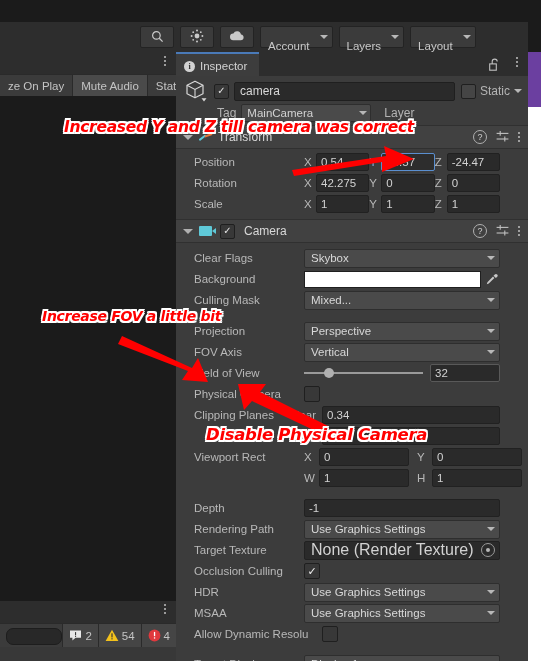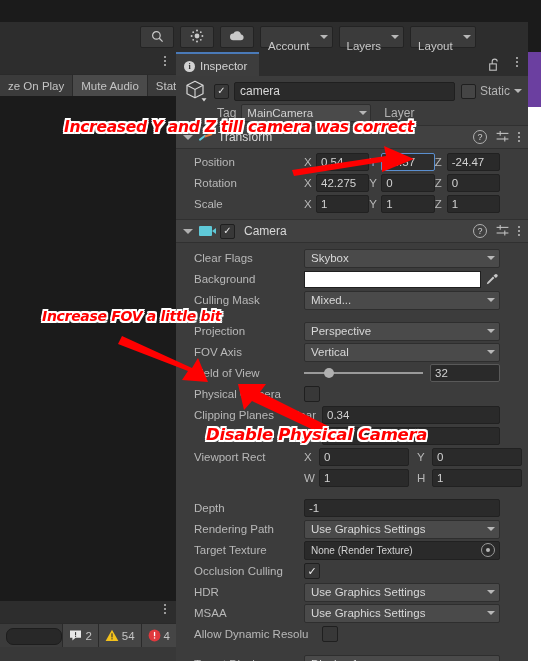--- a/index.html
+++ b/index.html
@@ -95,21 +95,21 @@
   .fullfld{flex:1;margin-right:16px;height:16px;background:#2a2a2a;border:1px solid #212121;
            border-radius:2px;display:flex;align-items:center;padding:0 4px;color:#d2d2d2;font-size:11.5px;}
   .fulldd{flex:1;margin-right:16px;height:17px;background:#4a4a4a;border:1px solid #2e2e2e;border-radius:2px;
           display:flex;align-items:center;justify-content:space-between;padding:0 4px 0 6px;
           color:#d8d8d8;font-size:11.5px;}
   .colorfield{flex:1;margin-right:16px;height:15px;background:#ffffff;border:1px solid #1f1f1f;
               display:flex;align-items:center;}
   .eyedrop{width:17px;margin-right:16px;display:flex;align-items:center;justify-content:center;color:#c9c9c9;}
   .objfld{flex:1;margin-right:16px;height:17px;background:#2a2a2a;border:1px solid #212121;border-radius:2px;
           display:flex;align-items:center;justify-content:space-between;padding:0 4px 0 6px;
-          color:#d2d2d2;font-size:10px;}
+          color:#d2d2d2;font-size:16px;}
   .selbtn{width:12px;height:12px;border-radius:50%;border:1px solid #9a9a9a;display:flex;
           align-items:center;justify-content:center;}
   .selbtn i{width:4px;height:4px;border-radius:50%;background:#b8b8b8;display:block;}
   .slidewrap{flex:1;display:flex;align-items:center;gap:7px;padding-right:16px;}
   .track{flex:1;height:2px;background:#9a9a9a;position:relative;}
   .knob{position:absolute;top:-4px;width:10px;height:10px;border-radius:50%;background:#b0b0b0;}
   .numfld{width:60px;height:16px;background:#2a2a2a;border:1px solid #595959;border-radius:2px;
           display:flex;align-items:center;padding:0 4px;color:#d2d2d2;font-size:11.5px;}
   .chkoff{width:14px;height:14px;background:#383838;border:1px solid #1f1f1f;border-radius:2px;}
   .chkon{width:14px;height:14px;background:#383838;border:1px solid #1f1f1f;border-radius:2px;

